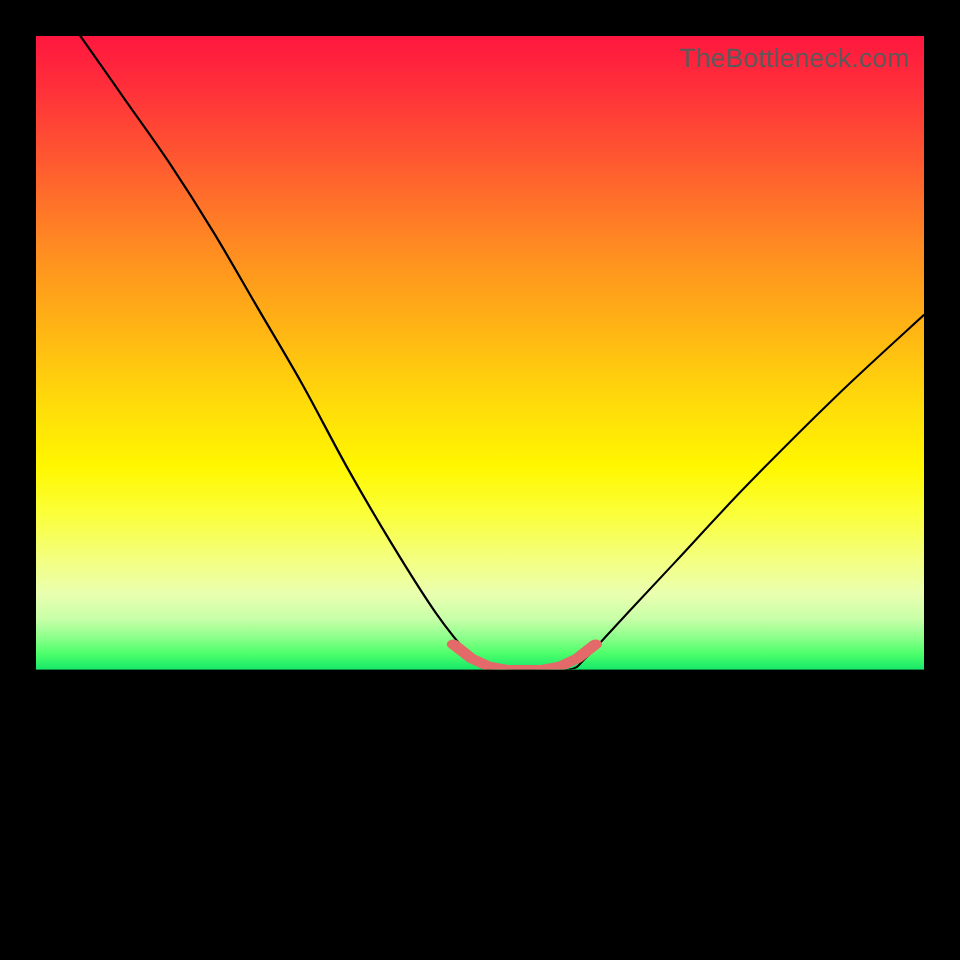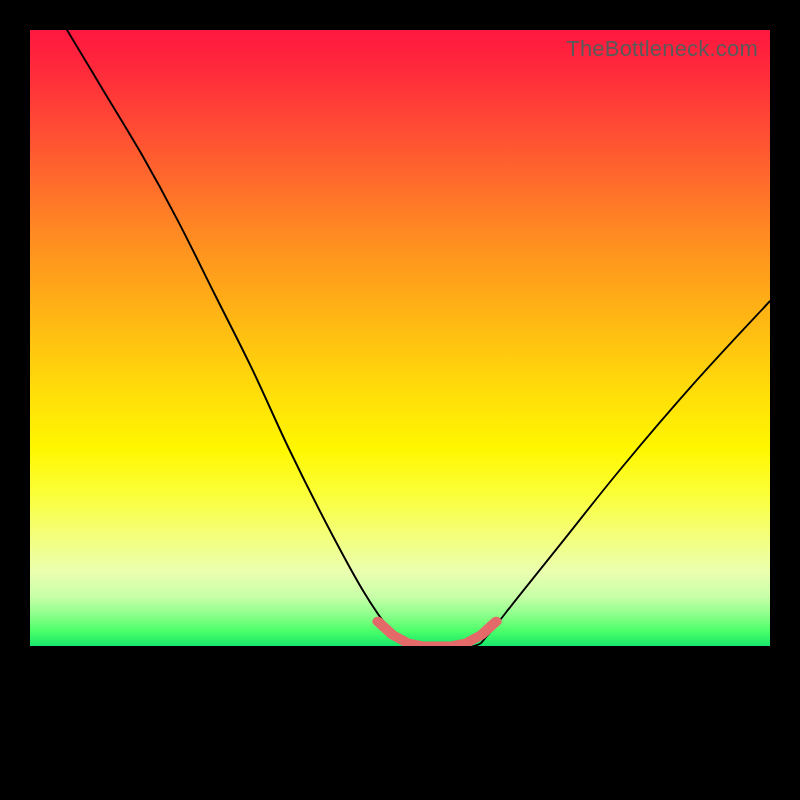--- a/index.html
+++ b/index.html
@@ -8,21 +8,21 @@
     position: relative;
     width: 800px;
     height: 800px;
     background: #000;
   }
   .plot-area {
     position: absolute;
     left: 30px;
     top: 30px;
     width: 740px;
-    height: 616px;
+    height: 528px;
     background: linear-gradient(to bottom,
       #ff173f 0%,
       #ff2f3a 8%,
       #ff5a30 20%,
       #ff8a22 33%,
       #ffb414 46%,
       #ffdb0a 58%,
       #fff700 68%,
       #fbff36 75%,
       #f4ff7a 82%,

